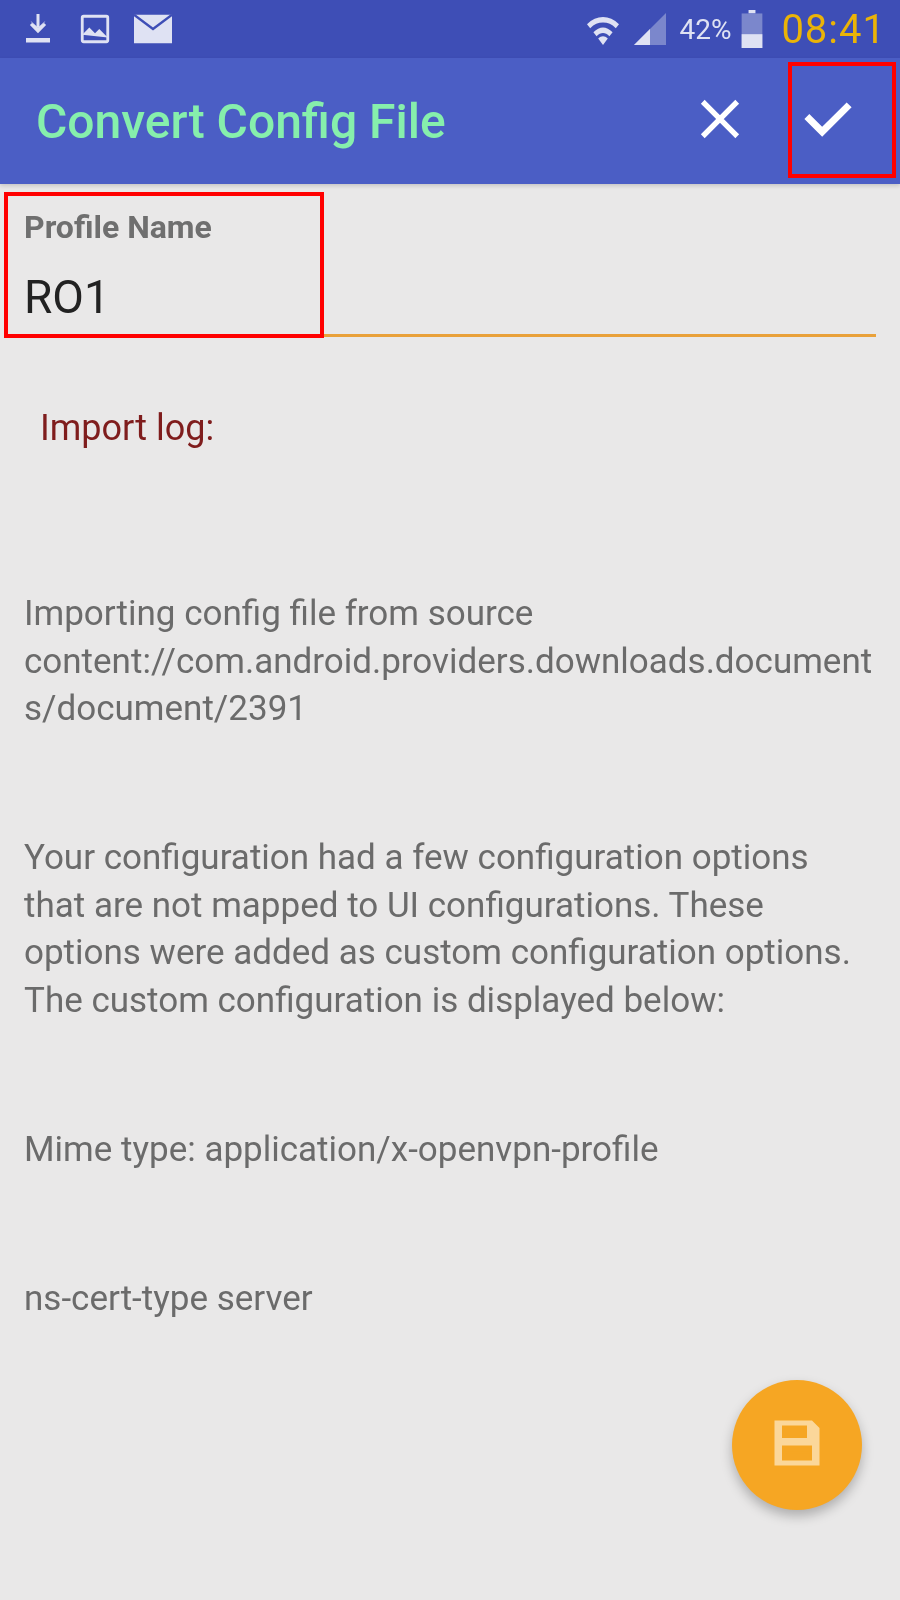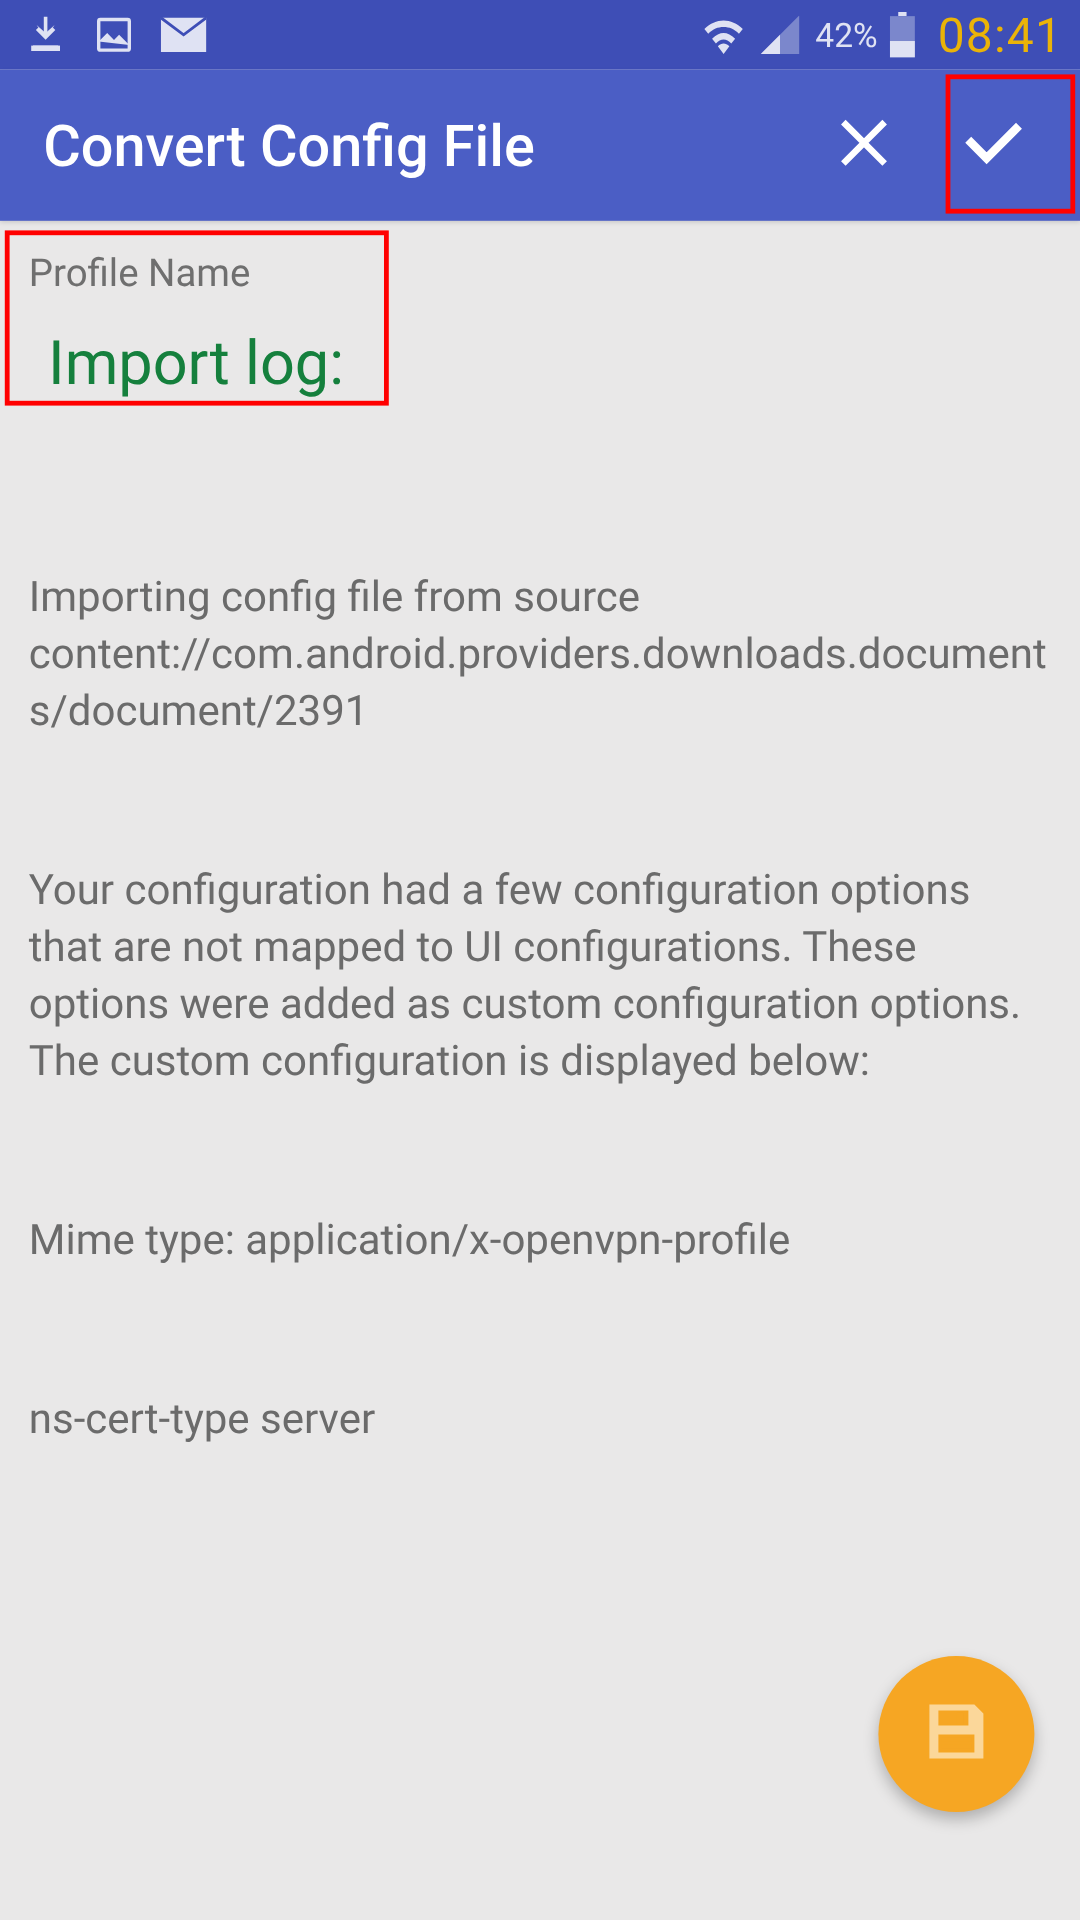--- a/index.html
+++ b/index.html
@@ -28,46 +28,46 @@
     .clock { font-size: 40px; color: #eab308; letter-spacing: 1px; margin-left: 8px; font-weight: 400; }
     
     .app-bar {
       height: 126px;
       background: #4b5ec5;
       display: flex;
       align-items: center;
       padding: 0 18px 0 36px;
       box-shadow: 0 2px 4px rgba(0,0,0,0.15);
     }
-    .app-title { color: #ffffff; font-size: 48px; font-weight: 500; }
+    .app-title { color: #86efac; font-size: 48px; font-weight: 500; }
     .app-actions { margin-left: auto; display: flex; align-items: center; gap: 0; }
     .app-action-btn {
       width: 108px; height: 108px;
       display: flex; align-items: center; justify-content: center;
       cursor: pointer;
     }
     .hl-red { position: absolute; border: 4px solid #ff0000; pointer-events: none; }
     .hl-confirm { right: 4px; top: 62px; width: 108px; height: 116px; }
     .hl-profile { left: 4px; top: 192px; width: 320px; height: 146px; }
     
     .content { padding: 24px 24px 0 24px; }
-    .field-label { color: #6f6f6f; font-size: 32px; margin-bottom: 22px; }
+    .field-label { color: #6f6f6f; font-size: 32px; margin-bottom: 22px; font-weight: bold; }
     .text-input {
       width: 100%;
       border: none;
       border-bottom: 3px solid #e9a13a;
       background: transparent;
       font-size: 46px;
       color: #222;
       padding: 2px 0 10px 0;
       outline: none;
       font-family: inherit;
     }
     .log-heading {
-      color: #15803d; font-size: 51px; margin-top: 28px; margin-left: 16px; margin-bottom: 46px;
+      color: #7f1d1d; font-size: 36px; margin-top: 70px; margin-left: 16px; margin-bottom: 46px;
     }
     .log-body {
       color: #6b6b6b; font-size: 35px; line-height: 1.36; margin-top: 12px;
       white-space: pre-wrap; word-wrap: break-word;
     }
     .log-block { margin-bottom: 6px; }
     
     .fab {
       position: absolute;
       right: 38px; bottom: 90px;
@@ -147,20 +147,21 @@
       </span>
     </div>
   </div>
 </div>
 
 <div class="hl-red hl-confirm"></div>
 <div class="hl-red hl-profile"></div>
 
 <div class="content">
   <div class="field-label">Profile Name</div>
+  <input class="text-input" type="text" value="RO1" style="">
 
   <div class="log-heading">Import log:</div>
 
   <div class="log-body">
     <div class="log-block">Importing config file from source content://com.android.providers.downloads.documents/document/2391</div>
     <div class="log-block">Your configuration had a few configuration options that are not mapped to UI configurations. These options were added as custom configuration options. The custom configuration is displayed below:</div>
     <div class="log-block">Mime type: application/x-openvpn-profile</div>
     <div class="log-block">ns-cert-type server</div>
     
     

